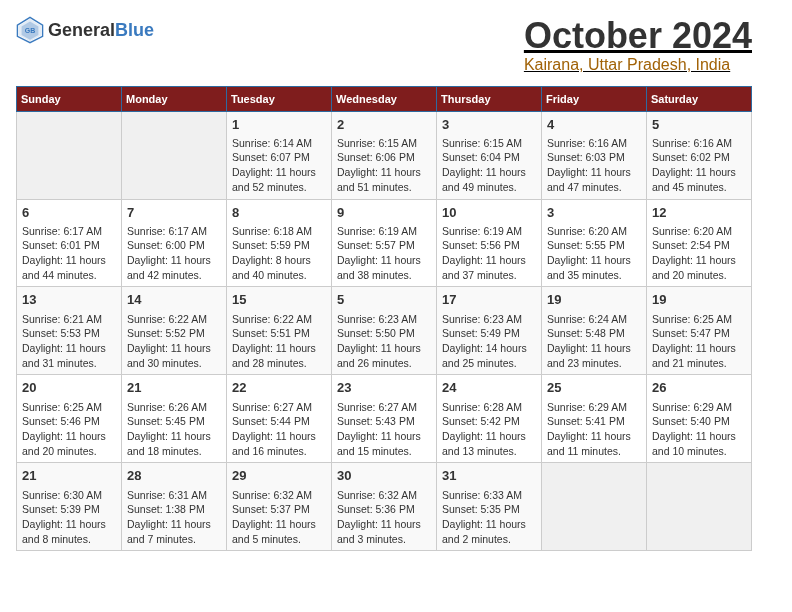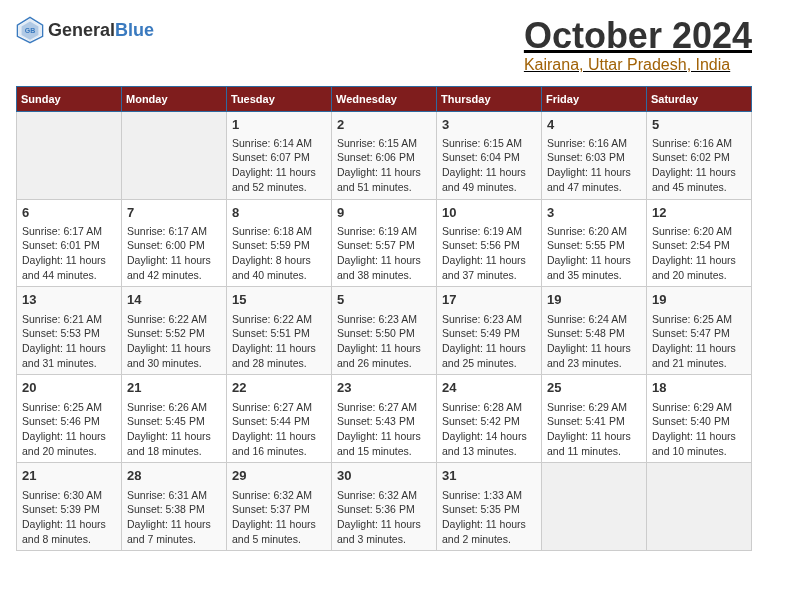--- a/index.html
+++ b/index.html
@@ -232,21 +232,21 @@
           <td>
             <span class="day-num">5</span>
             <div>Sunrise: 6:23 AM</div>
             <div>Sunset: 5:50 PM</div>
             <div>Daylight: 11 hours and 26 minutes.</div>
           </td>
           <td>
             <span class="day-num">17</span>
             <div>Sunrise: 6:23 AM</div>
             <div>Sunset: 5:49 PM</div>
-            <div>Daylight: 11 hours and 25 minutes.</div>
+            <div>Daylight: 14 hours and 25 minutes.</div>
           </td>
           <td>
             <span class="day-num">19</span>
             <div>Sunrise: 6:24 AM</div>
             <div>Sunset: 5:48 PM</div>
             <div>Daylight: 11 hours and 23 minutes.</div>
           </td>
           <td>
             <span class="day-num">19</span>
             <div>Sunrise: 6:25 AM</div>
@@ -276,63 +276,63 @@
           <td>
             <span class="day-num">23</span>
             <div>Sunrise: 6:27 AM</div>
             <div>Sunset: 5:43 PM</div>
             <div>Daylight: 11 hours and 15 minutes.</div>
           </td>
           <td>
             <span class="day-num">24</span>
             <div>Sunrise: 6:28 AM</div>
             <div>Sunset: 5:42 PM</div>
-            <div>Daylight: 14 hours and 13 minutes.</div>
+            <div>Daylight: 11 hours and 13 minutes.</div>
           </td>
           <td>
             <span class="day-num">25</span>
             <div>Sunrise: 6:29 AM</div>
             <div>Sunset: 5:41 PM</div>
             <div>Daylight: 11 hours and 11 minutes.</div>
           </td>
           <td>
-            <span class="day-num">18</span>
+            <span class="day-num">26</span>
             <div>Sunrise: 6:29 AM</div>
             <div>Sunset: 5:40 PM</div>
             <div>Daylight: 11 hours and 10 minutes.</div>
           </td>
         </tr>
         <tr>
           <td>
             <span class="day-num">21</span>
             <div>Sunrise: 6:30 AM</div>
             <div>Sunset: 5:39 PM</div>
             <div>Daylight: 11 hours and 8 minutes.</div>
           </td>
           <td>
             <span class="day-num">28</span>
             <div>Sunrise: 6:31 AM</div>
-            <div>Sunset: 5:38 PM</div>
+            <div>Sunset: 1:38 PM</div>
             <div>Daylight: 11 hours and 7 minutes.</div>
           </td>
           <td>
             <span class="day-num">29</span>
             <div>Sunrise: 6:32 AM</div>
             <div>Sunset: 5:37 PM</div>
             <div>Daylight: 11 hours and 5 minutes.</div>
           </td>
           <td>
             <span class="day-num">30</span>
             <div>Sunrise: 6:32 AM</div>
             <div>Sunset: 5:36 PM</div>
             <div>Daylight: 11 hours and 3 minutes.</div>
           </td>
           <td>
             <span class="day-num">31</span>
-            <div>Sunrise: 1:33 AM</div>
+            <div>Sunrise: 6:33 AM</div>
             <div>Sunset: 5:35 PM</div>
             <div>Daylight: 11 hours and 2 minutes.</div>
           </td>
           <td class="empty-cell"></td>
           <td class="empty-cell"></td>
         </tr>
       </tbody>
   </table>
 </div>
 

